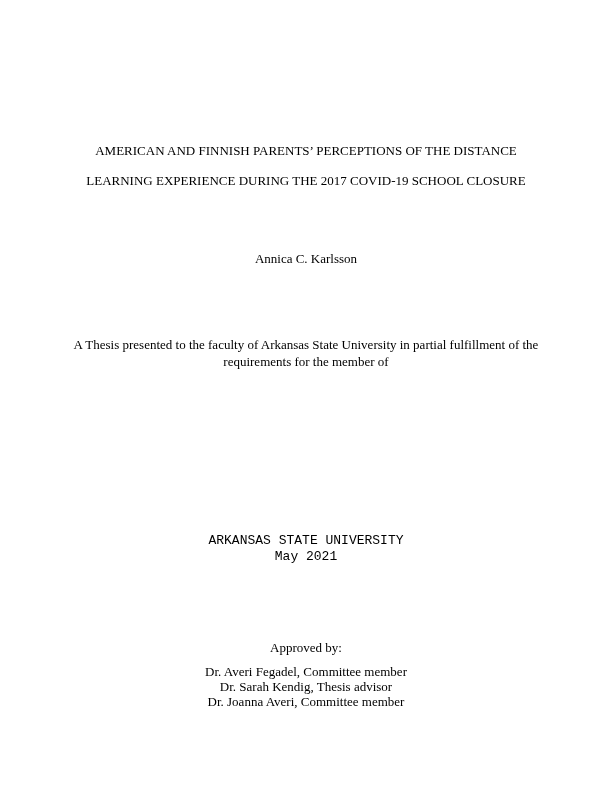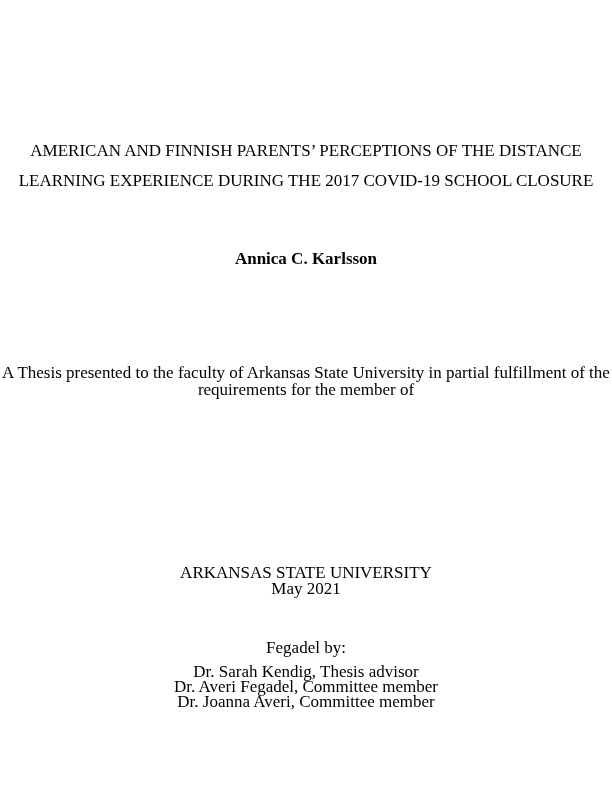--- a/index.html
+++ b/index.html
@@ -6,52 +6,51 @@
     margin: 0;
     padding: 0;
     background: #ffffff;
   }
   .page {
     position: relative;
     width: 612px;
     height: 792px;
     background: #ffffff;
     font-family: "Liberation Serif", "DejaVu Serif", serif;
-    font-size: 17px;
+    font-size: 13px;
     color: #000000;
     overflow: hidden;
   }
   .block {
     position: absolute;
     left: 0;
     right: 0;
     text-align: center;
     white-space: nowrap;
   }
   .title-block {
     top: 136px;
     line-height: 30px;
   }
   .author-block {
     top: 251px;
     line-height: 16px;
-    font-weight: bold;
   }
   .statement-block {
     top: 336px;
     line-height: 17px;
-    margin-top: 28px;
   }
   .degree-block {
     top: 419px;
     line-height: 16px;
   }
   .university-block {
-    top: 565px;
+    top: 533px;
     line-height: 16px;
+    font-family: Liberation Mono, monospace;
   }
   .approved-block {
     top: 640px;
     line-height: 16px;
   }
   .committee-block {
     top: 664px;
     line-height: 15px;
   }
 </style>
@@ -71,21 +70,21 @@
     <div>A Thesis presented to the faculty of Arkansas State University in partial fulfillment of the</div>
     <div>requirements for the member of</div>
   </div>
 
 
   <div class="block university-block">
     <div>ARKANSAS STATE UNIVERSITY</div>
     <div>May 2021</div>
   </div>
 
-  <div class="block approved-block">Fegadel by:</div>
+  <div class="block approved-block">Approved by:</div>
 
   <div class="block committee-block">
+    <div>Dr. Averi Fegadel, Committee member</div>
     <div>Dr. Sarah Kendig, Thesis advisor</div>
-    <div>Dr. Averi Fegadel, Committee member</div>
     <div>Dr. Joanna Averi, Committee member</div>
   </div>
 
 </div>
 
 </body></html>

